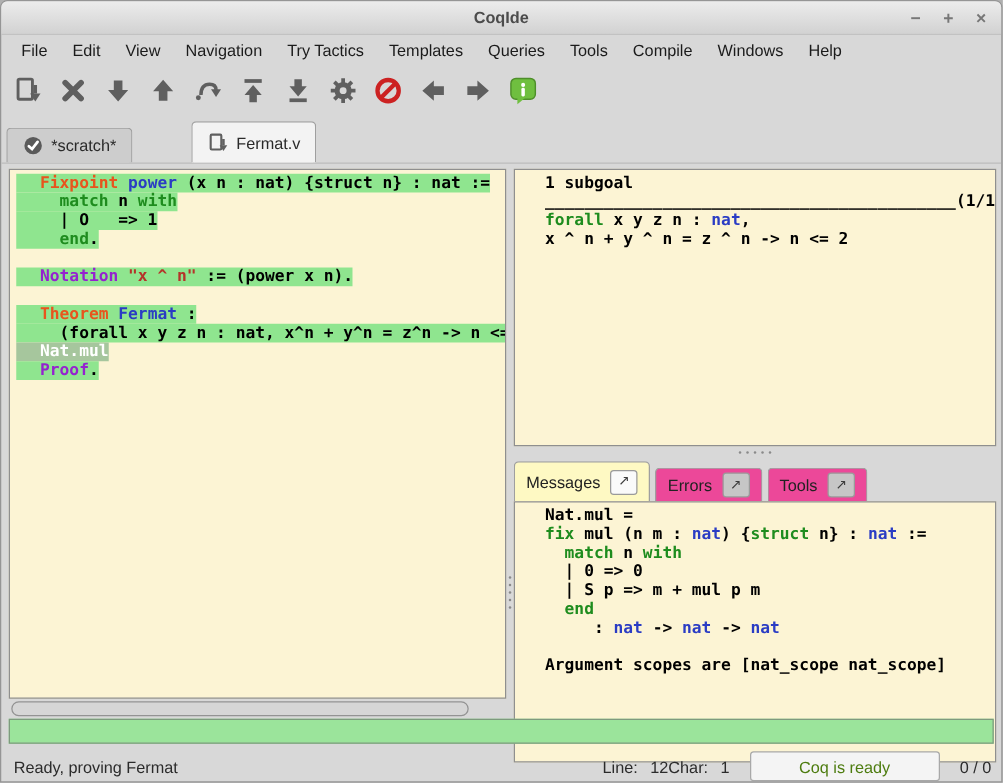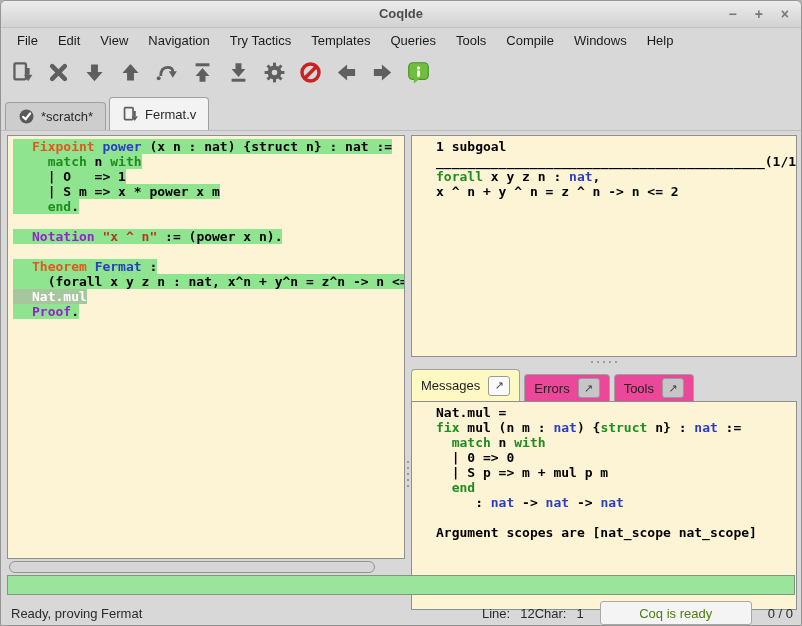--- a/index.html
+++ b/index.html
@@ -10,21 +10,21 @@
   #titlebar .controls{position:absolute;right:12px;top:0;height:26px;display:flex;gap:18px;align-items:center;color:#777;font-size:14px;font-weight:bold;}
   #titlebar .controls span{cursor:default;line-height:14px;}
   
   #menubar{height:24px;display:flex;align-items:center;padding-left:6px;font-size:13px;color:#1b1b1b;}
   #menubar .mitem{padding:3px 10px;border-radius:2px;}
   
   #toolbar{height:40px;display:flex;align-items:center;padding-left:10px;gap:13px;}
   .tbtn{width:23px;height:23px;display:flex;align-items:center;justify-content:center;}
   .tbtn svg{display:block;}
   
-  #tabbar{height:38px;display:flex;align-items:flex-end;padding-left:4px;border-bottom:1px solid #bcbcbc;}
+  #tabbar{height:38px;display:flex;align-items:flex-end;padding-left:4px;border-bottom:1px solid #bcbcbc;gap:44px;}
   .tab{display:flex;align-items:center;gap:6px;padding:0 12px;height:27px;background:#cdcdcd;border:1px solid #9f9f9f;border-bottom:none;border-radius:4px 4px 0 0;margin-right:3px;font-size:13px;color:#2a2a2a;}
   .tab.active{height:32px;background:#f3f3f3;}
   
   #main{position:relative;height:498px;}
   .pane{position:absolute;box-sizing:border-box;border:1px solid #8f8f8f;background:var(--editor_bg);overflow:hidden;font-family:"DejaVu Sans Mono",monospace;font-size:13px;line-height:15px;font-weight:bold;padding:3px 0 0 5px;}
   #left-pane{left:6px;top:4px;width:398px;height:424px;}
   #left-hscroll{position:absolute;left:6px;top:430px;width:398px;height:13px;}
   #left-hscroll .thumb{position:absolute;left:2px;top:0;width:366px;height:12px;background:#d6d6d6;border:1px solid #939393;border-radius:7px;box-sizing:border-box;}
   #goals-pane{left:410px;top:4px;width:386px;height:222px;}
   #msg-tabbar{position:absolute;left:410px;top:236px;width:386px;height:34px;display:flex;align-items:flex-end;}
@@ -182,21 +182,20 @@
         </span>
         <span>Fermat.v</span>
       </div>
     </div>
 
   <div id="main">
     <div id="left-pane" class="pane">
         <div class="line"><span class="txt bg-proc"><span class="c-v">Fixpoint</span><span class="c-p"> </span><span class="c-i">power</span><span class="c-p"> (x n : nat) {struct n} : nat :=</span></span></div>
         <div class="line"><span class="txt bg-proc"><span class="c-p">  </span><span class="c-g">match</span><span class="c-p"> n </span><span class="c-g">with</span></span></div>
         <div class="line"><span class="txt bg-proc"><span class="c-p">  | O   =&gt; 1</span></span></div>
-        <div class="line"><span class="txt bg-proc"><span class="c-p">  | S m =&gt; x * power x m</span></span></div>
         <div class="line"><span class="txt bg-proc"><span class="c-p">  </span><span class="c-g">end</span><span class="c-p">.</span></span></div>
         <div class="line"><span class="txt"></span></div>
         <div class="line"><span class="txt bg-proc"><span class="c-u">Notation</span><span class="c-p"> </span><span class="c-s">"x ^ n"</span><span class="c-p"> := (power x n).</span></span></div>
         <div class="line"><span class="txt"></span></div>
         <div class="line"><span class="txt bg-proc"><span class="c-v">Theorem</span><span class="c-p"> </span><span class="c-i">Fermat</span><span class="c-p"> :</span></span></div>
         <div class="line"><span class="txt bg-proc"><span class="c-p">  (forall x y z n : nat, x^n + y^n = z^n -&gt; n &lt;=</span></span></div>
         <div class="line"><span class="txt bg-busy"><span class="c-p">Nat.mul</span></span></div>
         <div class="line"><span class="txt bg-proc"><span class="c-u">Proof</span><span class="c-p">.</span></span></div>
       </div>
     <div id="left-hscroll">

